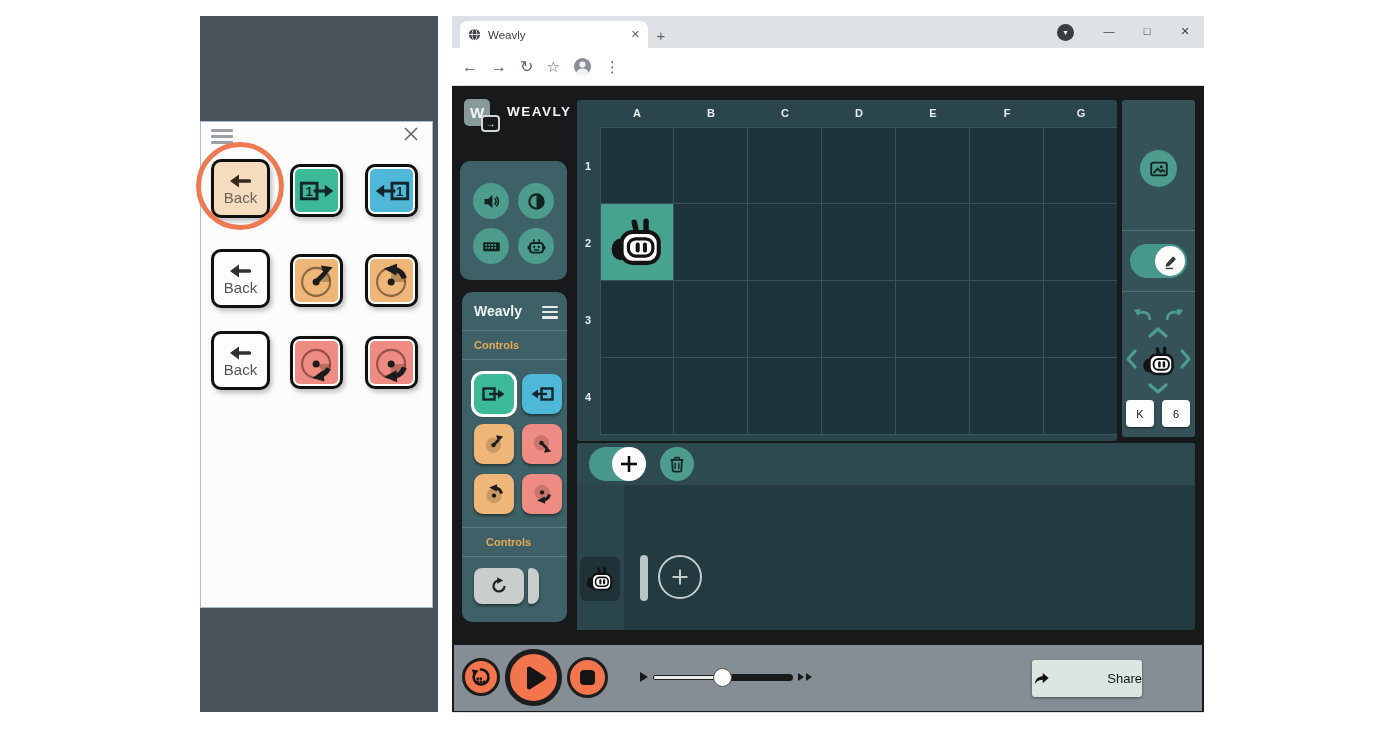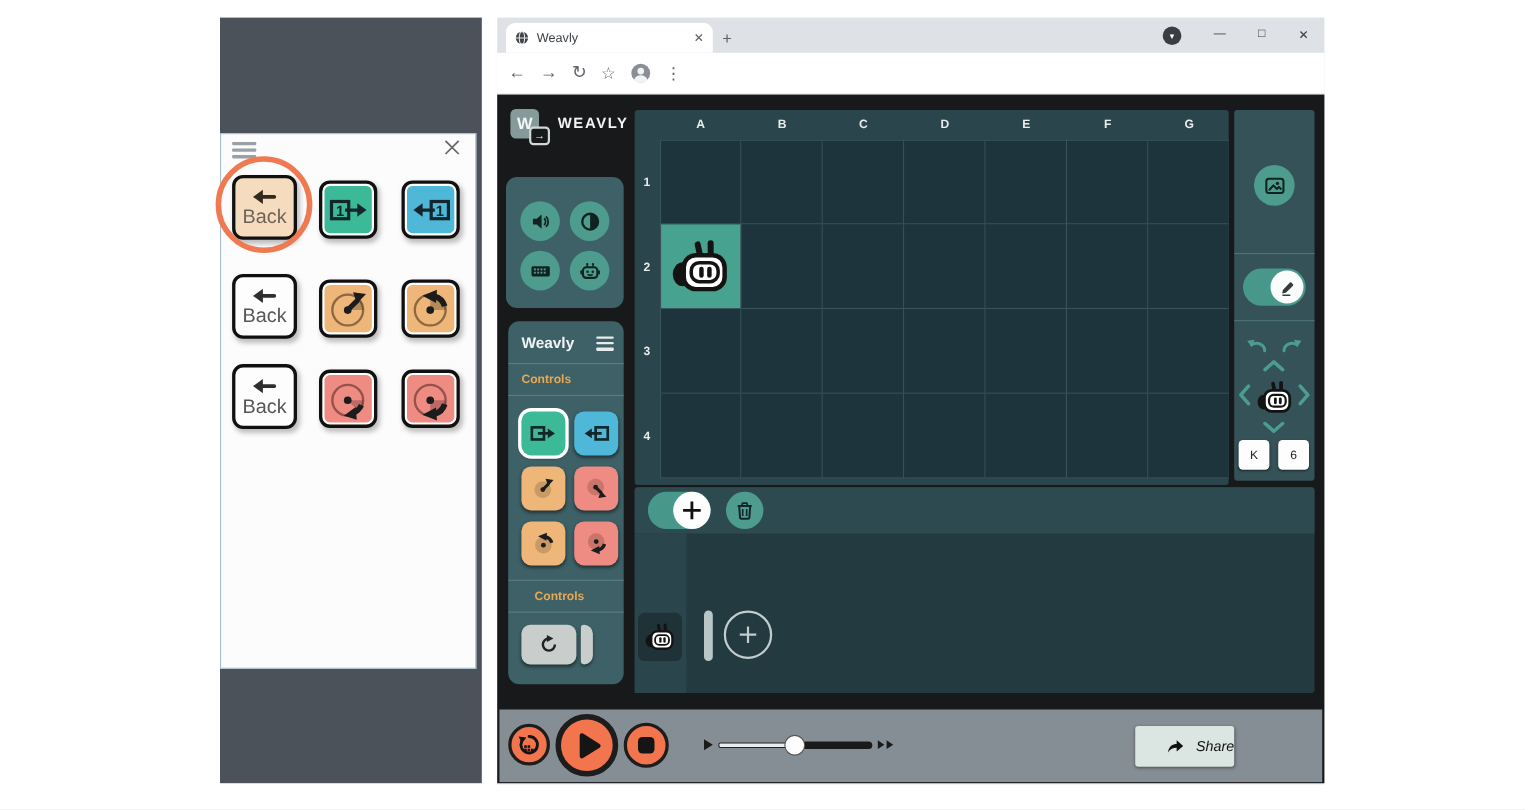--- a/index.html
+++ b/index.html
@@ -13,21 +13,21 @@
   #overlay-panel{left:200px;top:121px;width:233px;height:487px;background:#fcfcfc;
                  border:1px solid #a9bdd1;box-sizing:border-box;}
   .ham-line{width:22px;height:2.6px;background:#9aa0a6;margin-bottom:3.6px;border-radius:1px;}
   #overlay-close{left:202px;top:4px;width:18px;height:18px;cursor:pointer;}
   .ov-btn{position:absolute;border:3px solid #101010;border-radius:10px;box-sizing:border-box;
           display:flex;align-items:center;justify-content:center;background:#fff;
           box-shadow:2px 3px 5px rgba(0,0,0,0.25);}
   .ov-back{width:59px;height:59px;flex-direction:column;gap:1px;}
   .ov-ic{width:53px;height:53px;padding:2px;}
   .ov-ic .fill{width:100%;height:100%;border-radius:5px;display:flex;align-items:center;justify-content:center;}
-  .back-label{font-size:18px;color:#6e6258;line-height:1;}
+  .back-label{font-size:15px;color:#6e6258;line-height:1;}
   .ov-back.white .back-label{color:#555;}
   #highlight-ring{left:196px;top:142px;width:88px;height:88px;border:5px solid #ef7a52;
                   border-radius:50%;box-sizing:border-box;z-index:5;}
 
   
   #browser{left:452px;top:16px;width:752px;height:697px;background:#dee1e6;}
   #tabstrip{height:32px;display:flex;align-items:flex-end;}
   #tab{margin-left:8px;width:188px;height:27px;background:#fff;border-radius:8px 8px 0 0;
        display:flex;align-items:center;padding:0 8px;box-sizing:border-box;gap:7px;}
   #tab-title{font-size:11.5px;color:#3c4043;flex:1;}
@@ -142,23 +142,23 @@
   .tri{width:0;height:0;border-top:5px solid transparent;border-bottom:5px solid transparent;
        border-left:8px solid #1a1a1a;}
   .tri.small{border-top-width:4px;border-bottom-width:4px;border-left-width:6.5px;}
   #track{position:relative;width:140px;height:20px;}
   #track-left{position:absolute;left:0;top:8px;width:66px;height:3px;background:#e9edee;
               border:1px solid #222;border-radius:2px;}
   #track-right{position:absolute;left:66px;top:7px;width:74px;height:7px;background:#1a1a1a;
                border-radius:0 4px 4px 0;}
   #slider-thumb{position:absolute;left:60px;top:1px;width:19px;height:19px;background:#fdfdfd;
                 border:1.5px solid #555;border-radius:50%;box-sizing:border-box;}
-  #share-btn{left:578px;top:15px;width:90px;height:37px;background:#dbe5e1;border-radius:3px;
-             display:flex;align-items:center;justify-content:flex-end;gap:9px;
-             box-shadow:0 1px 3px rgba(0,0,0,0.45);font-style:italic;}
+  #share-btn{left:578px;top:15px;width:110px;height:37px;background:#dbe5e1;border-radius:3px;
+             display:flex;align-items:center;justify-content:space-between;gap:9px;
+             box-shadow:0 1px 3px rgba(0,0,0,0.45);}
   #share-label{font-size:13px;color:#111;}
 </style>
 </head>
 <body>
 
 <div class="abs" id="overlay-backdrop"></div>
 
 <div class="abs" id="overlay-panel">
   <div class="abs" style="left:10px;top:7px;">
     <div class="ham-line"></div>

